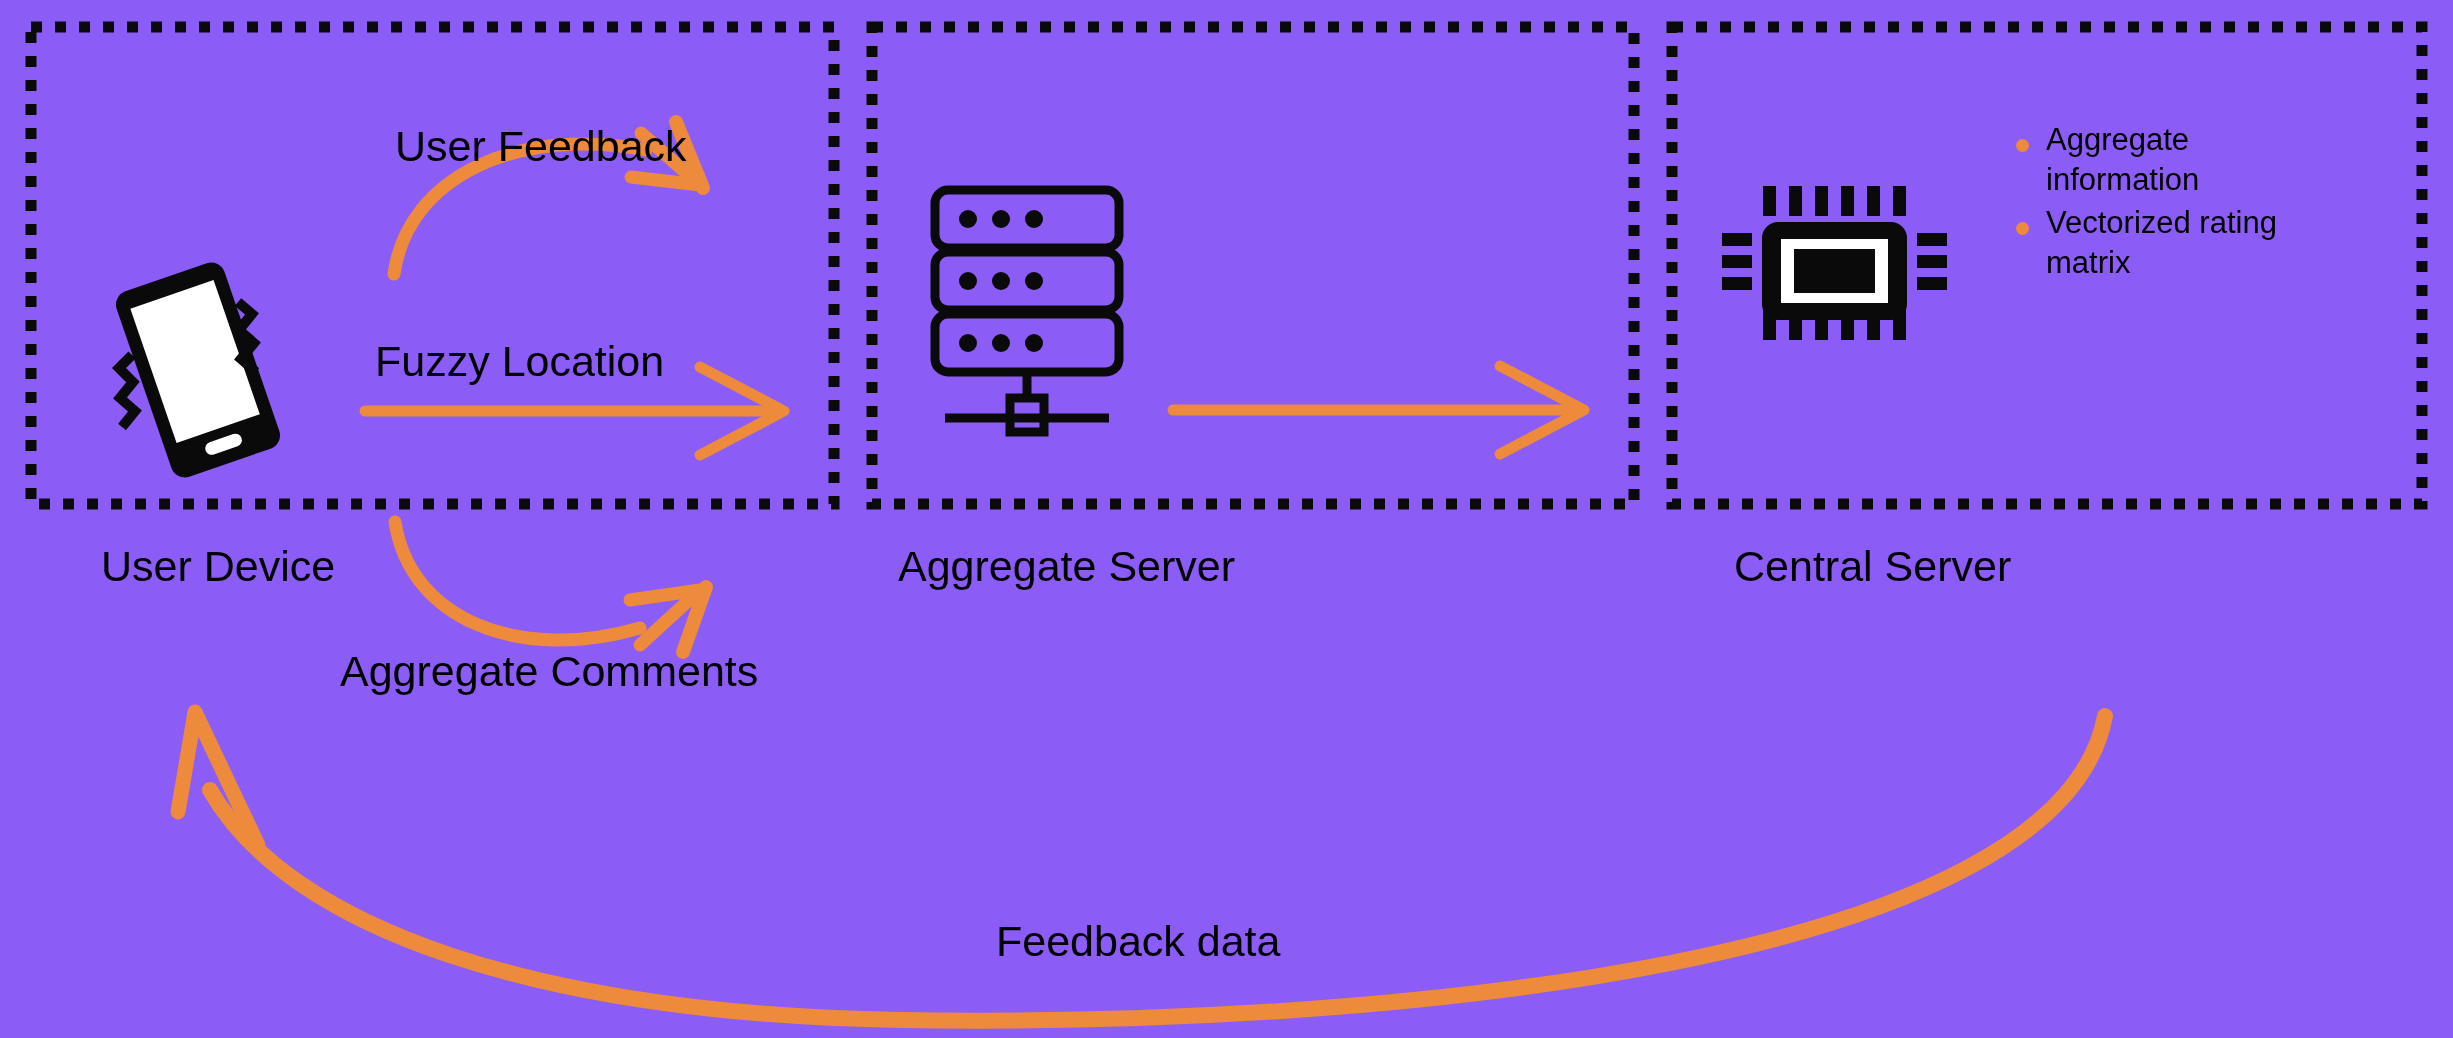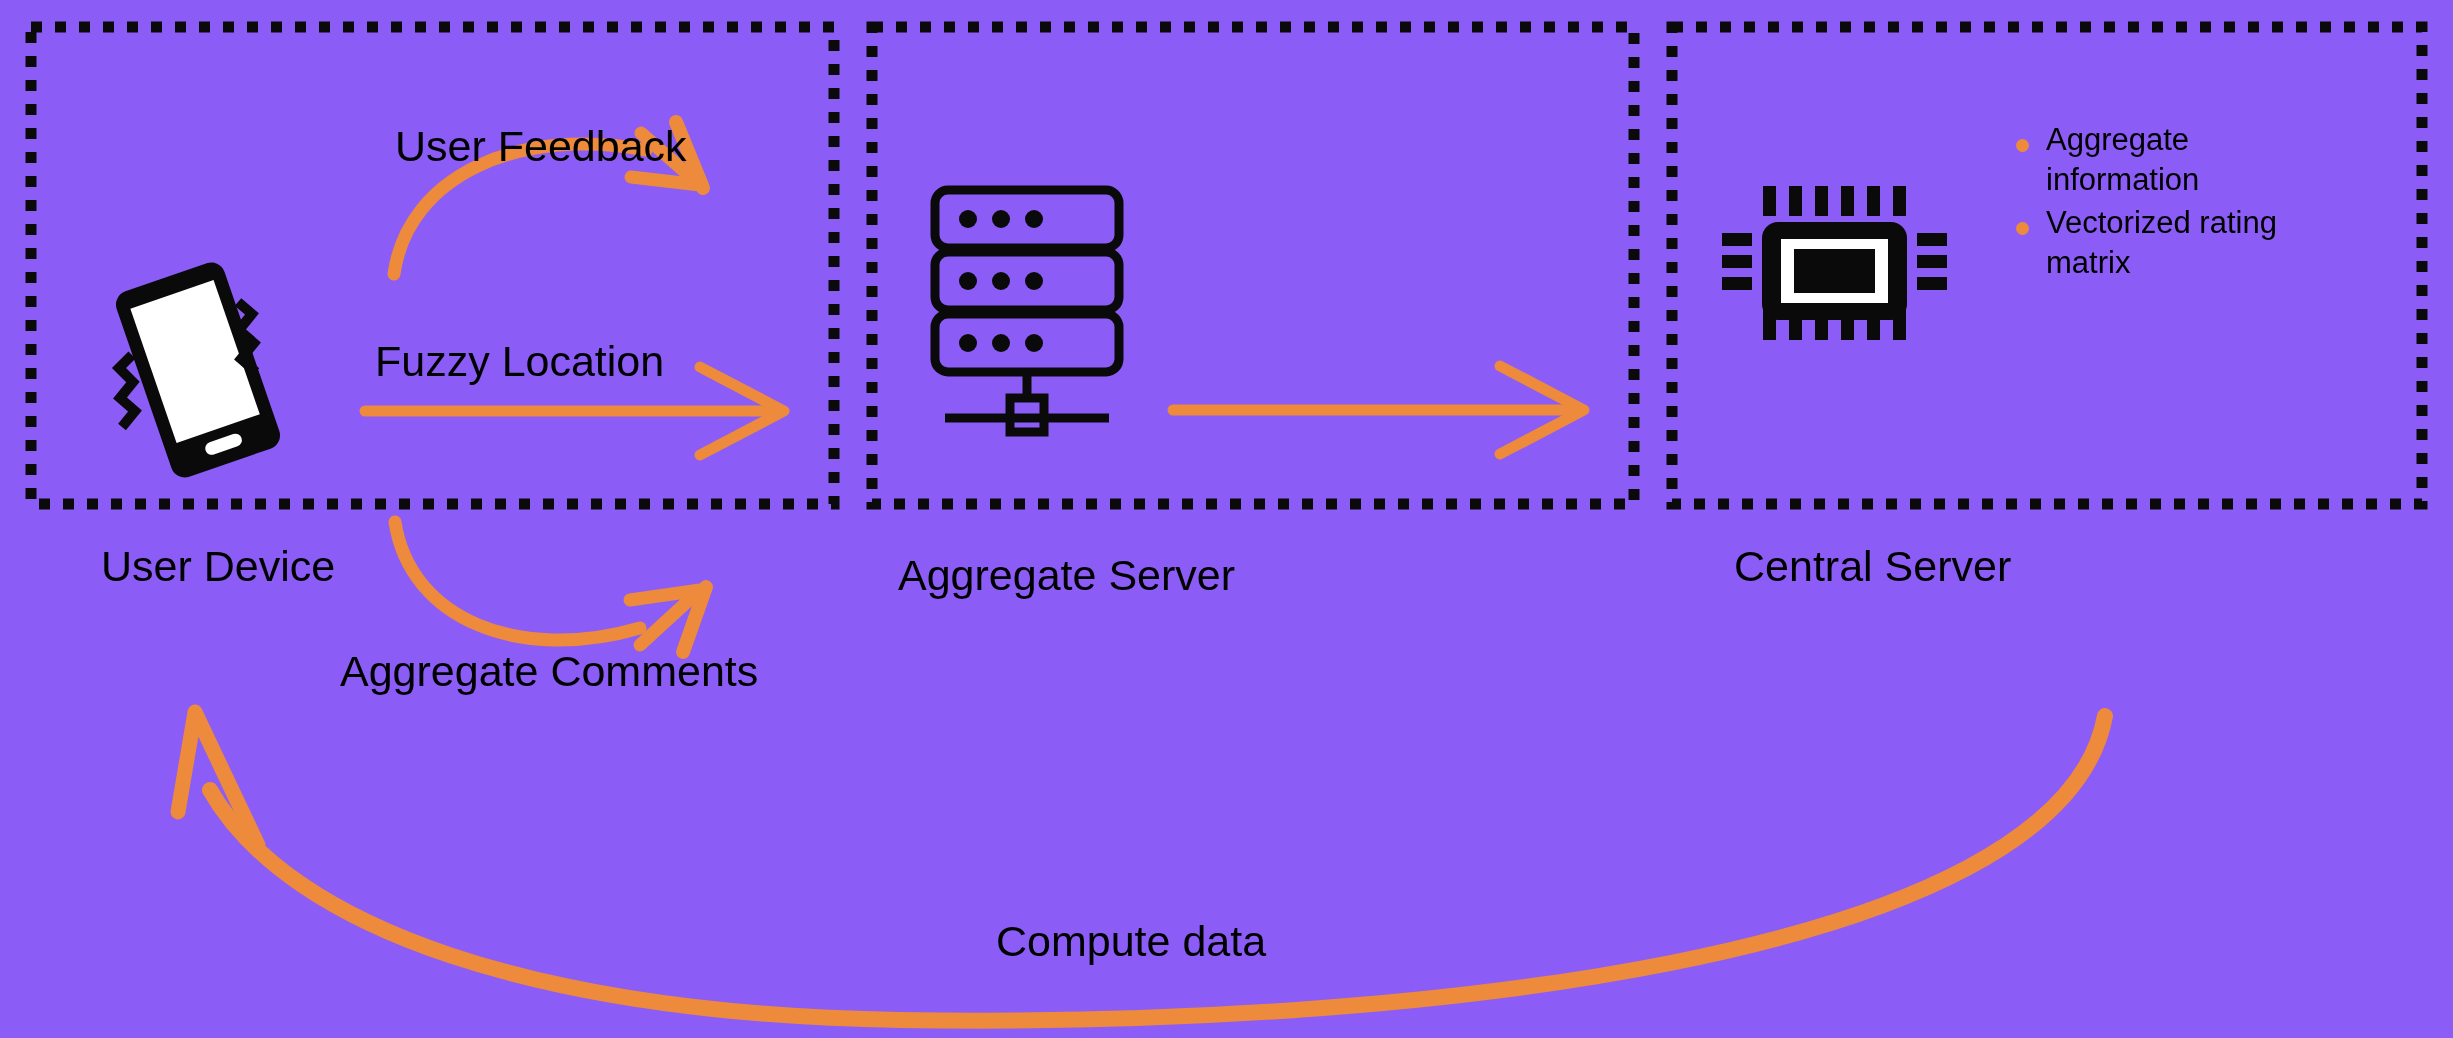--- a/index.html
+++ b/index.html
@@ -155,25 +155,25 @@
     </g>
   </svg>
 
   <div class="lbl edge-label" style="left:395px; top:125px;">User Feedback</div>
 
   <div class="lbl edge-label" style="left:375px; top:340px;">Fuzzy Location</div>
 
   <div class="lbl edge-label" style="left:340px; top:650px;">Aggregate Comments</div>
 
 
-  <div class="lbl edge-label" style="left:996px; top:920px;">Compute data</div>
+  <div class="lbl edge-label" style="left:996px; top:920px;">Feedback data</div>
 
   <div class="lbl node-caption" style="left:72px; top:545px;margin-left:29px;">User Device</div>
 
-  <div class="lbl node-caption" style="left:898px; top:545px;margin-top:9px;">Aggregate Server</div>
+  <div class="lbl node-caption" style="left:898px; top:545px;">Aggregate Server</div>
 
   <div class="lbl node-caption" style="left:1734px; top:545px;">Central Server</div>
 
   <div class="bullet-block" style="left:2010px; top:120px; width:300px;">
     <div class="bullet-item">Aggregate information</div>
     <div class="bullet-item">Vectorized rating matrix</div>
   </div>
 
 </div>
 

